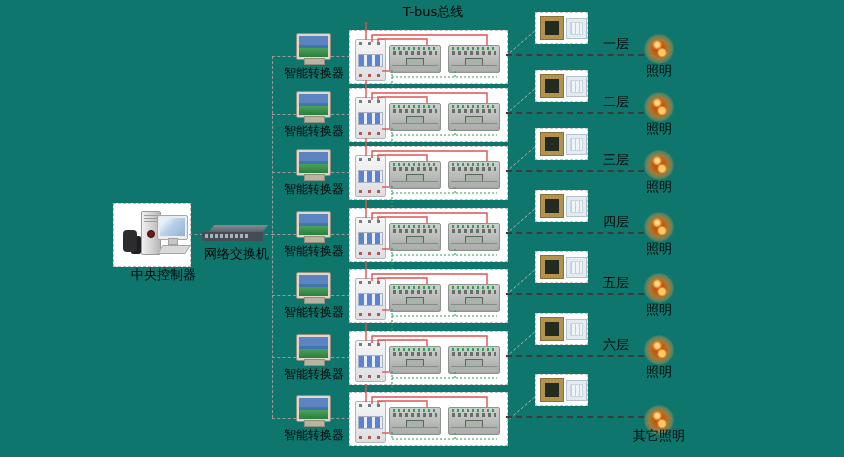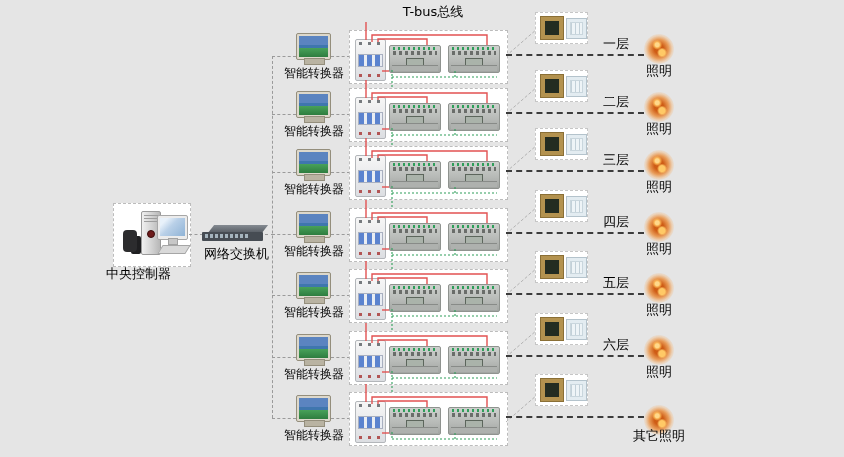--- a/index.html
+++ b/index.html
@@ -1,16 +1,16 @@
 <!DOCTYPE html>
 <html><head>
 <meta charset="utf-8">
 <style>
   html,body{margin:0;padding:0;background:#fff;}
-  #canvas{position:relative;width:844px;height:457px;background:#e5e5e5;overflow:hidden;
+  #canvas{position:relative;width:844px;height:457px;background:#0f766e;overflow:hidden;
           font-family:"DejaVu Sans","Liberation Sans",sans-serif;color:#000;}
   .lbl{position:absolute;font-size:13px;line-height:14px;white-space:nowrap;}
   .dash{position:absolute;height:0;border-top:1px dashed #9a9a9a;}
   .vdash{position:absolute;width:0;border-left:1px dashed #9a9a9a;}
   .dashedbox{position:absolute;border:1px dashed #bcbcbc;background:#fff;}
 
   
   .tbus-title{left:398px;top:5px;width:70px;text-align:center;}
 
   
@@ -20,21 +20,21 @@
   .pc-tower-slots{position:absolute;left:2px;top:3px;right:2px;height:8px;
             background:repeating-linear-gradient(180deg,#9d9d9d 0 1px,transparent 1px 3px);}
   .pc-btn{position:absolute;left:5px;top:18px;width:6px;height:6px;border-radius:50%;background:#6e1b1b;border:1px solid #3c0d0d;}
   .pc-speaker{position:absolute;left:9px;top:26px;width:14px;height:22px;border-radius:4px;background:#2c2c2e;
             box-shadow:6px 4px 0 -2px #1f1f21;}
   .pc-monitor{position:absolute;left:43px;top:11px;width:29px;height:23px;background:#ececec;border:1px solid #a7a7a7;border-radius:2px;}
   .pc-screen{position:absolute;left:2px;top:2px;right:2px;bottom:3px;
             background:linear-gradient(135deg,#e8f1fa 0 18%,#b9d0e8 45%,#8fb3d6);}
   .pc-stand{position:absolute;left:54px;top:34px;width:8px;height:5px;background:#c7c7c7;border:1px solid #a2a2a2;}
   .pc-kbd{position:absolute;left:46px;top:41px;width:26px;height:7px;background:#d9d9d9;border:1px solid #a6a6a6;transform:skewX(-32deg);}
-  .pc-label{left:106px;top:268px;width:90px;text-align:left;font-family:Liberation Mono, monospace;}
+  .pc-label{left:106px;top:268px;width:90px;text-align:right;}
 
   .ns-wrap{position:absolute;left:202px;top:225px;width:66px;height:19px;}
   .ns-top{position:absolute;left:9px;top:0;width:54px;height:8px;background:linear-gradient(180deg,#858b92,#565c63);transform:skewX(-38deg);}
   .ns-front{position:absolute;left:0;top:7px;width:61px;height:9px;background:#464c53;border-radius:1px;}
   .ns-ports{position:absolute;left:3px;top:2px;width:44px;height:4px;
             background:repeating-linear-gradient(90deg,#a5b4be 0 3px,transparent 3px 5px);}
   .ns-label{left:197px;top:247px;width:72px;text-align:right;}
   .dash-pc-ns{left:189px;top:234px;width:14px;}
   .dash-ns-bus{left:265px;top:234px;width:9px;}
   .bus-vline{left:272px;top:56px;height:362px;}

